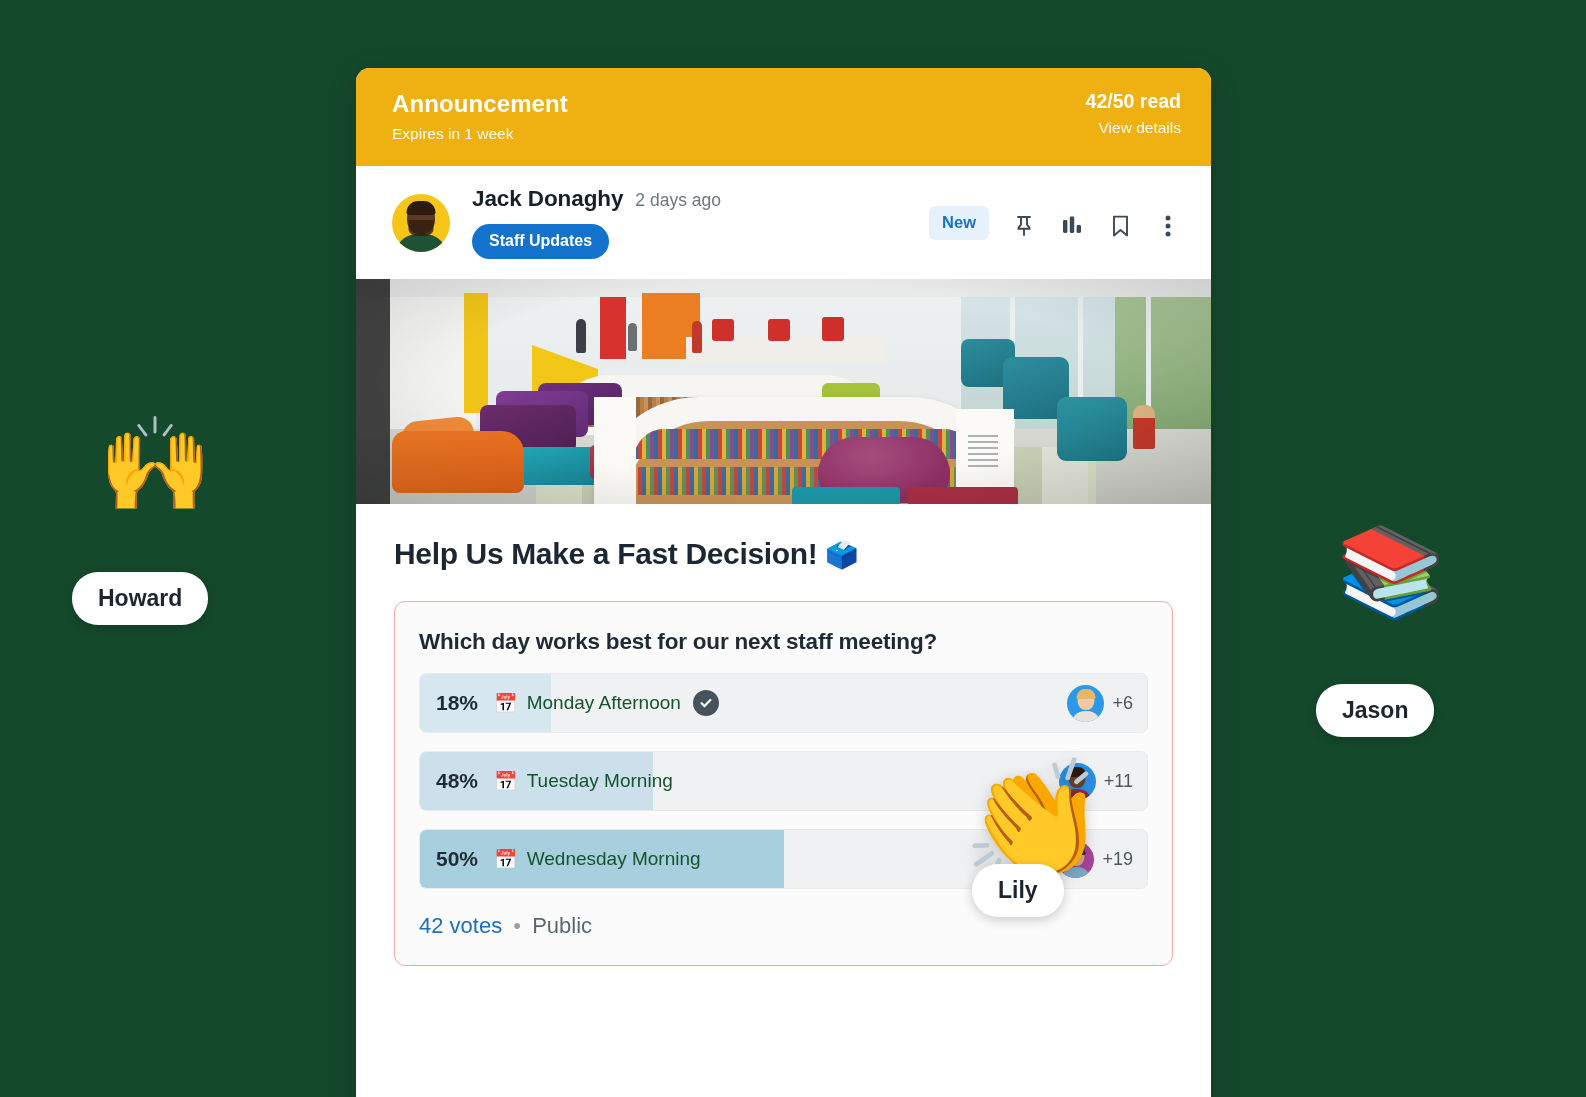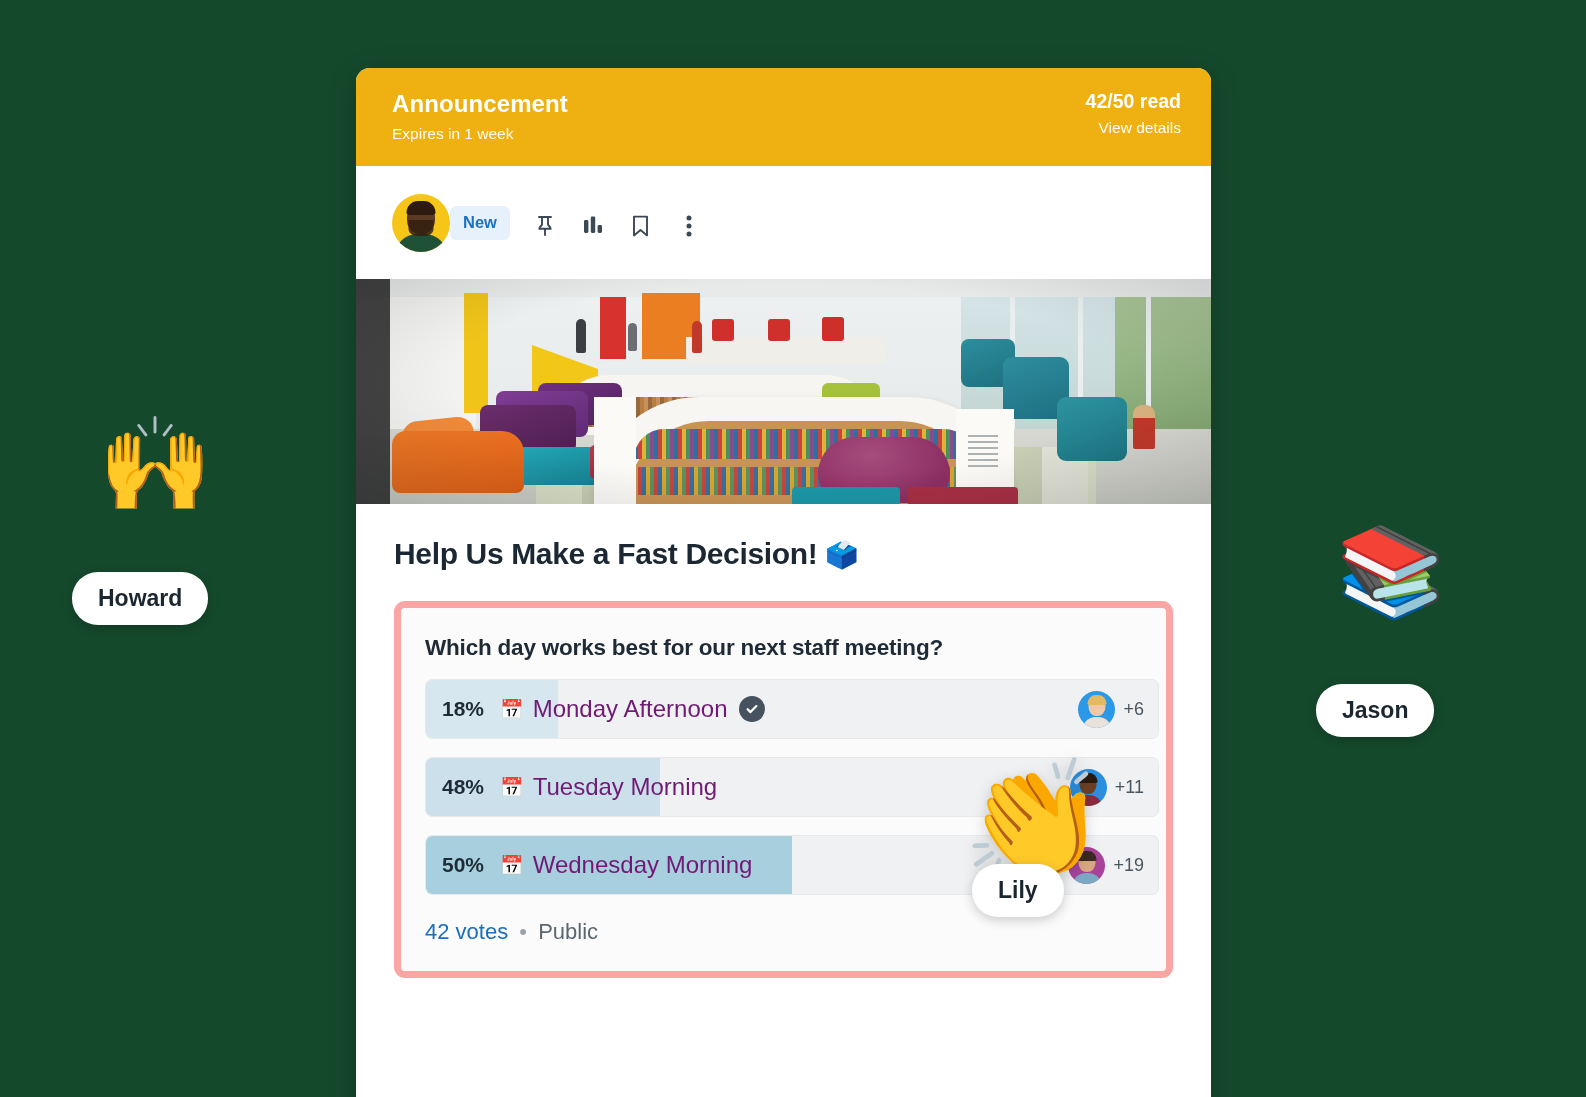--- a/index.html
+++ b/index.html
@@ -244,23 +244,23 @@
   }
   #post-title .emo { font-size: 27px; }
   #post-text {
     margin-top: 19px;
     font-size: 19.5px; color: #2d3a46; line-height: 1.78;
   }
 
   
   #poll {
     margin: 30px 38px 0 38px;
-    border: 7px solid #fca5a5;
+    border: 1px solid #fca5a5;
     border-radius: 11px;
-    padding: 27px 7px 26px 24px;
+    padding: 27px 24px 26px 24px;
     background: #fbfbfc;
   }
   #poll-question {
     font-size: 22.5px; font-weight: 700; color: #1e2a35;
     letter-spacing: -.2px;
   }
   .poll-opt {
     position: relative;
     height: 60px;
     margin-top: 18px;
@@ -280,21 +280,21 @@
     position: relative;
     display: flex; align-items: center;
     width: 100%;
     padding: 0 14px 0 16px;
   }
   .poll-pct {
     font-size: 21px; font-weight: 700; color: #1f2b36;
     min-width: 58px;
   }
   .poll-cal { font-size: 19px; margin-right: 9px; }
-  .poll-label { font-size: 24px; color: #701a75; }
+  .poll-label { font-size: 19px; color: #14532d; }
   .poll-check {
     width: 26px; height: 26px; border-radius: 50%;
     background: #46525e;
     margin-left: 12px;
     display: flex; align-items: center; justify-content: center;
     flex: 0 0 auto;
   }
   .poll-right {
     margin-left: auto;
     display: flex; align-items: center; gap: 8px;
@@ -370,20 +370,27 @@
   </div>
 
   <div id="author-row">
     <div id="avatar">
       <div class="body"></div>
       <div class="face"></div>
       <div class="hair"></div>
       <div class="beard"></div>
     </div>
 
+    <div id="author-meta">
+      <div class="author-line1">
+        <span class="author-name">Jack Donaghy</span>
+        <span class="author-time">2 days ago</span>
+      </div>
+      <span class="tag-pill">Staff Updates</span>
+    </div>
 
     <div id="author-actions">
       <span class="new-badge">New</span>
 
       <span class="act-icon">
         <svg width="22" height="24" viewBox="0 0 22 24" fill="none" stroke="currentColor" stroke-width="1.9" stroke-linecap="round">
           <path d="M5 3h12M8 3v7.5c0 1-2.6 2-2.6 4.2h11.2C16.6 12.5 14 11.5 14 10.5V3"></path>
           <path d="M11 15v6"></path>
         </svg>
       </span>

